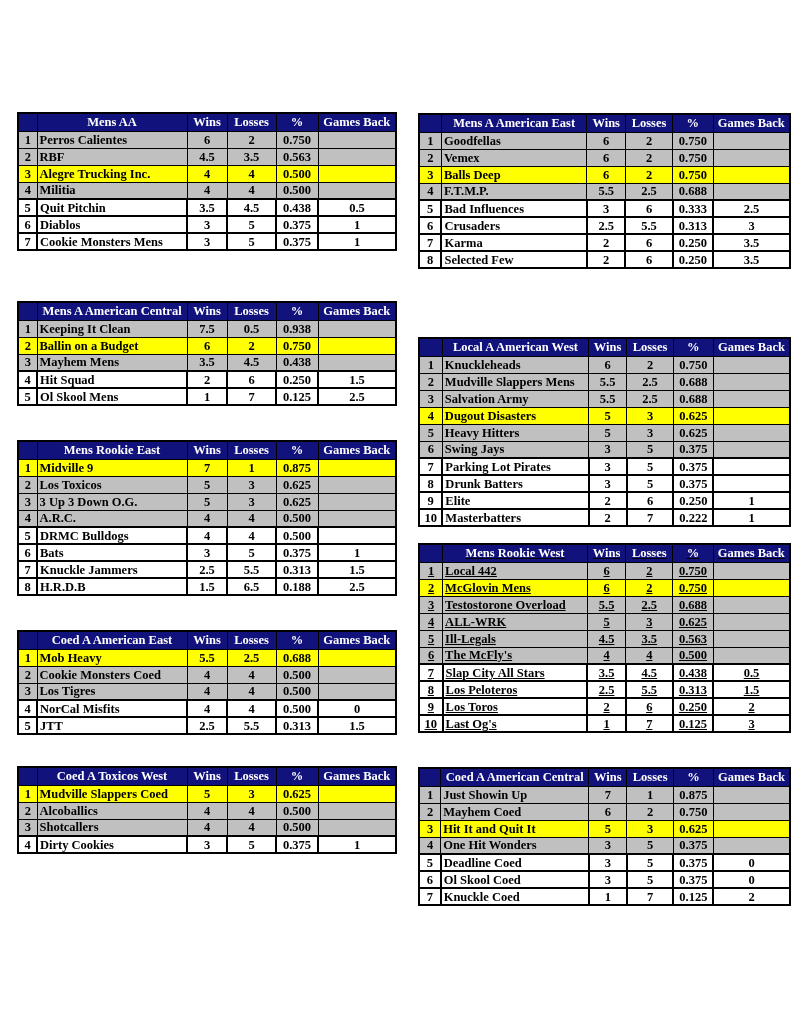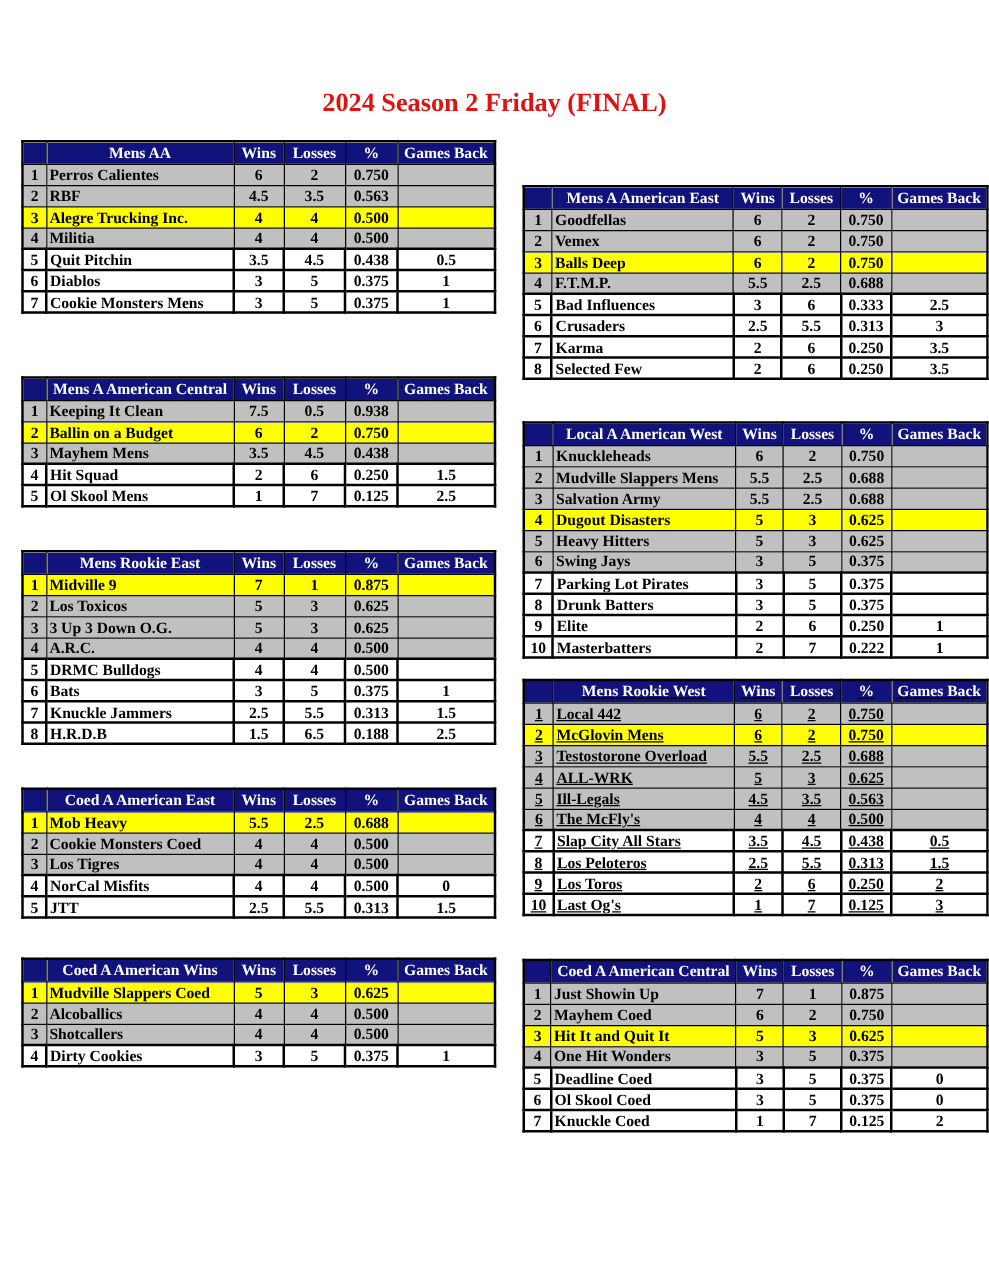--- a/index.html
+++ b/index.html
@@ -14,21 +14,21 @@
     font-family:"Liberation Serif", serif;
   }
   .tblhost{position:absolute;}
   
   #tbl-0{left:17px;top:112px;}
   #tbl-2{left:17px;top:301px;border-radius:28px;}
   #tbl-4{left:17px;top:440px;}
   #tbl-6{left:17px;top:630px;border-radius:29px;}
   #tbl-7{left:17px;top:766px;}
   
-  #tbl-1{left:418px;top:148px;font-family:Liberation Serif, serif;}
+  #tbl-1{left:418px;top:113px;font-family:Liberation Serif, serif;}
   #tbl-3{left:418px;top:337px;}
   #tbl-5{left:418px;top:543px;text-decoration:underline;}
   #tbl-8{left:418px;top:767px;}
 
   table.standings{
     border-collapse:collapse;border:2px solid #000;table-layout:fixed;
   }
   table.standings th, table.standings td{
     border:1px solid #000;font-weight:bold;font-size:12.5px;
     padding:0 2px;overflow:hidden;white-space:nowrap;line-height:14px;
@@ -46,21 +46,20 @@
   .pct{width:36px;text-align:center;}
   .gb{width:72px;text-align:center;}
   tr.gray td{background:#c0c0c0;}
   tr.yellow td{background:#ffff00;}
   tr.white td{background:#ffffff;border-width:2px;}
 </style>
 </head>
 <body>
 
 <div class="page">
-  <h1 class="title">2024 Season 2 Friday (FINAL)</h1>
 
   <div class="tblhost left" id="tbl-0">
       <table class="standings">
         <thead>
           <tr>
             <th class="rank"></th>
             <th class="team">Mens AA</th>
             <th class="wins">Wins</th>
             <th class="losses">Losses</th>
             <th class="pct">%</th>
@@ -589,21 +588,21 @@
             <td class="gb">1.5</td>
           </tr>
         </tbody>
       </table>
     </div>
   <div class="tblhost left" id="tbl-7">
       <table class="standings">
         <thead>
           <tr>
             <th class="rank"></th>
-            <th class="team">Coed A American Wins</th>
+            <th class="team">Coed A Toxicos West</th>
             <th class="wins">Wins</th>
             <th class="losses">Losses</th>
             <th class="pct">%</th>
             <th class="gb">Games Back</th>
           </tr>
         </thead>
         <tbody>
           <tr class="yellow">
             <td class="rank">1</td>
             <td class="team">Mudville Slappers Coed</td>

